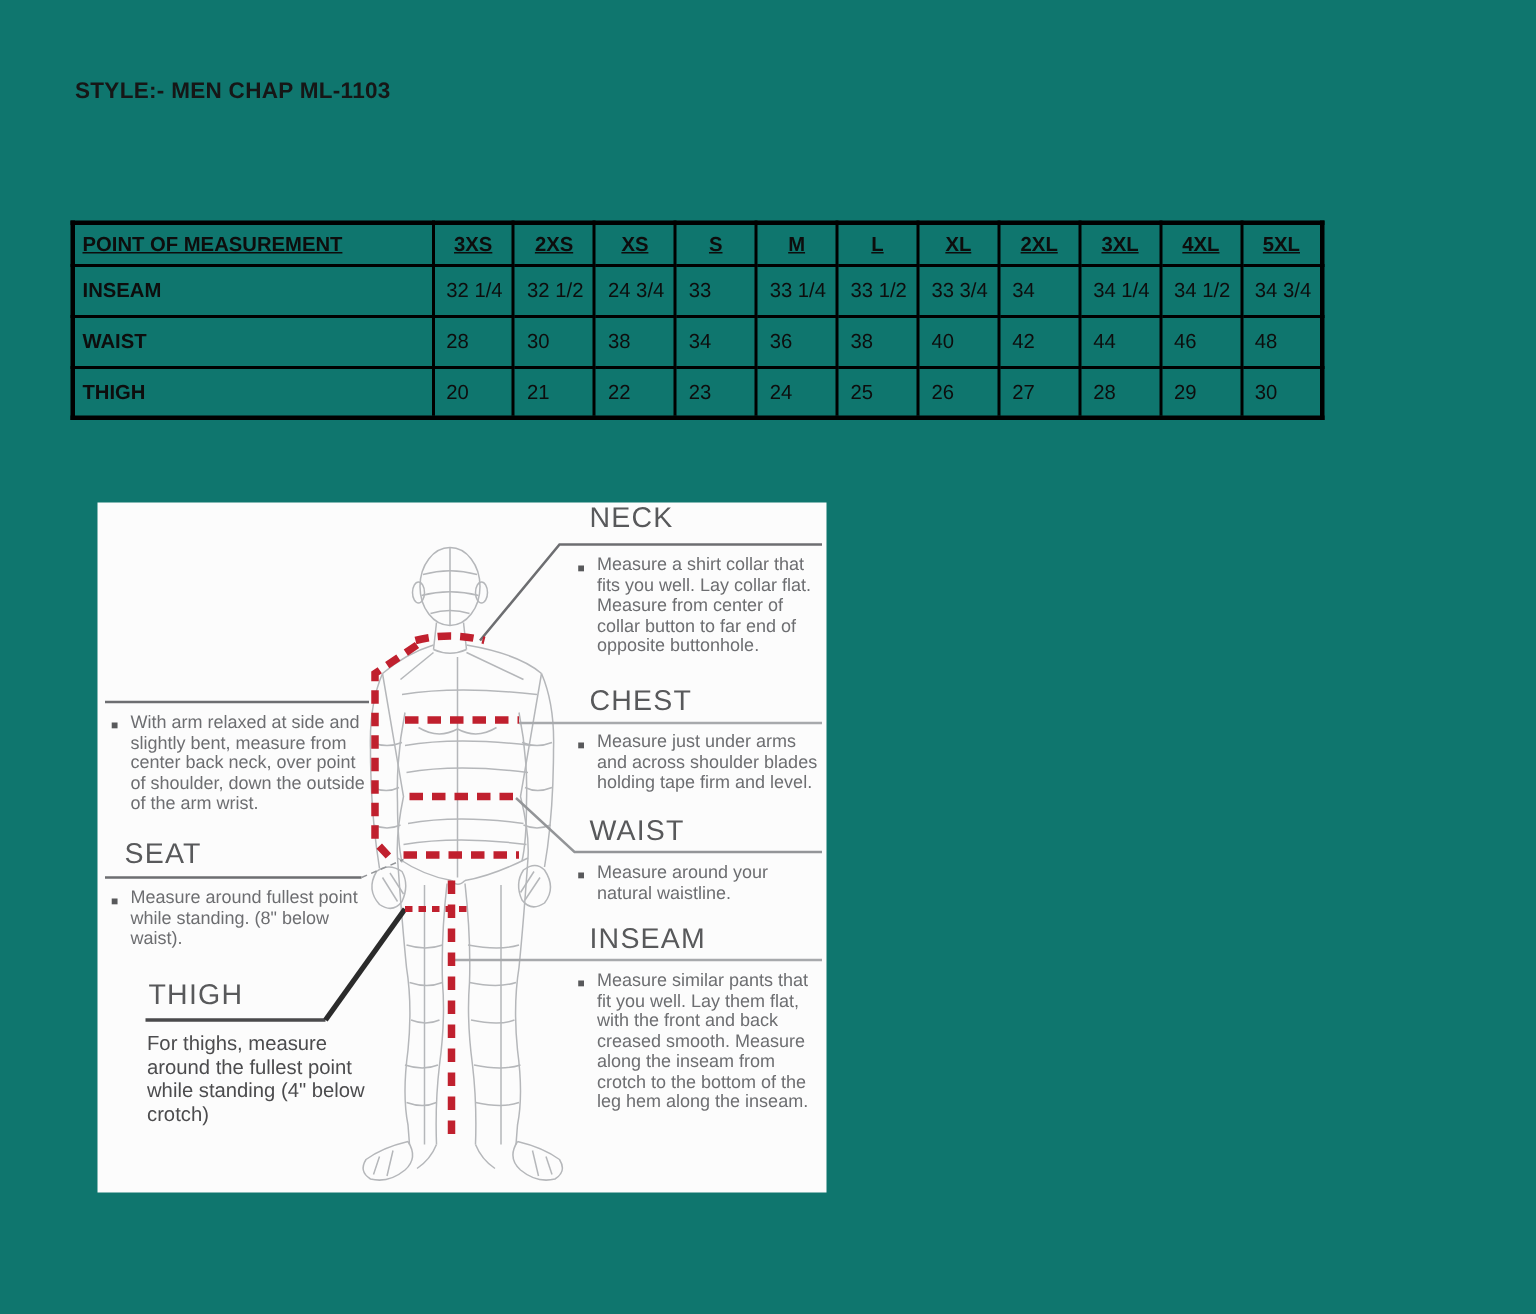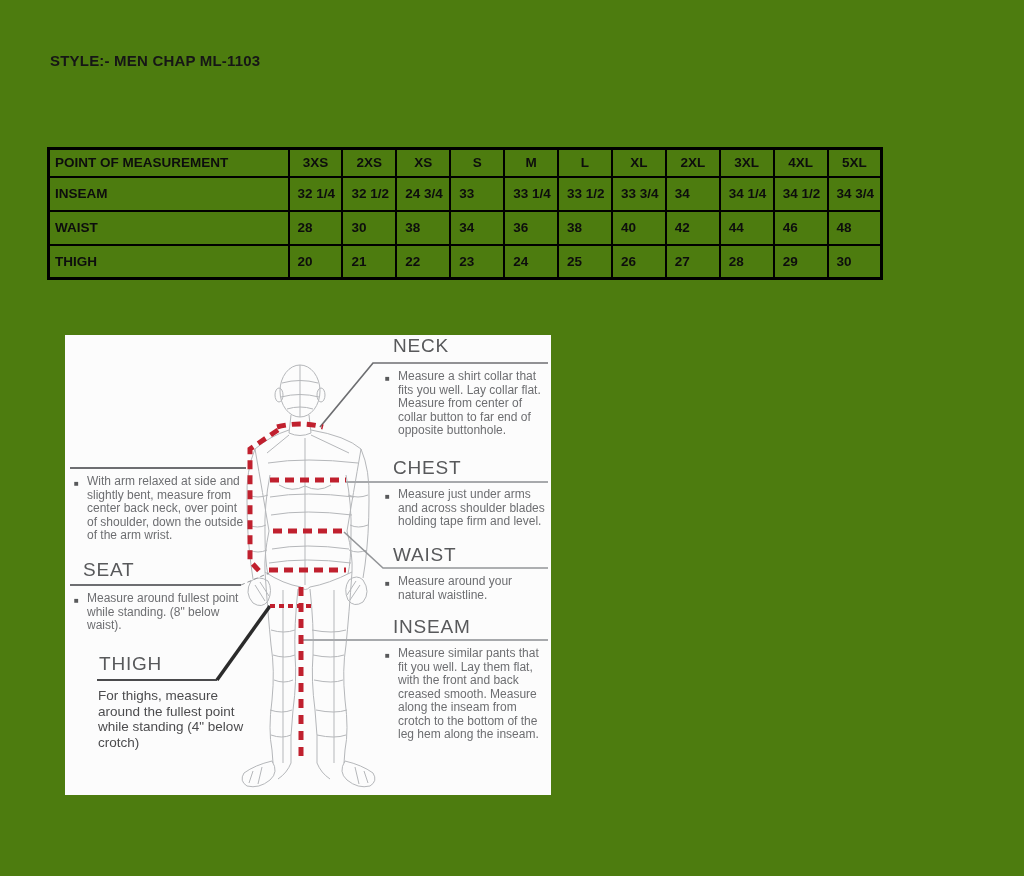--- a/index.html
+++ b/index.html
@@ -1,42 +1,42 @@
 <!DOCTYPE html>
 <html><head>
 <meta charset="utf-8">
 <style>
   * { margin:0; padding:0; box-sizing:border-box; }
   html,body { background:#ffffff; }
   body { font-family:"Liberation Sans", sans-serif; }
   #page {
-    position:relative; width:1024px; height:876px; background:#4d7c0f;
+    position:relative; width:1024px; height:876px; background:#0f766e;
     overflow:hidden; color:#111;
   }
   
   .doc-title {
     position:absolute; left:50px; top:52px;
     font-size:15px; font-weight:bold; letter-spacing:.2px; color:#161616;
   }
   .doc-note {
     position:absolute; left:49px; top:300px; width:920px;
     font-size:13.5px; font-weight:bold; color:#161616;
   }
   
   .tbl-wrap { position:absolute; left:47px; top:147px; width:836px; }
   table.size { border-collapse:collapse; width:100%; table-layout:fixed;
     border:3px solid #000; }
   table.size th, table.size td {
     border:2px solid #000; font-size:13.5px; color:#0d0d0d;
     vertical-align:middle; overflow:hidden; white-space:nowrap;
   }
-  table.size thead th { height:28px; font-weight:bold; text-align:center; }
+  table.size thead th { height:28px; font-weight:bold; text-align:center;text-decoration:underline; }
   table.size thead th.poml { text-align:left; padding-left:5px; }
   table.size tbody th { height:34px; font-weight:bold; text-align:left; padding-left:5px; }
-  table.size tbody td { height:34px; font-weight:bold; text-align:left; padding-left:8px; }
+  table.size tbody td { height:34px; font-weight:normal; text-align:left; padding-left:8px; }
   
   .diagram {
     position:absolute; left:65px; top:335px; width:486px; height:460px;
     background:#fcfcfc;
   }
   .diagram svg { position:absolute; left:0; top:0; }
   .dg-head {
     position:absolute; font-size:19px; letter-spacing:.8px; color:#58595b;
     font-weight:normal; white-space:nowrap;
   }

